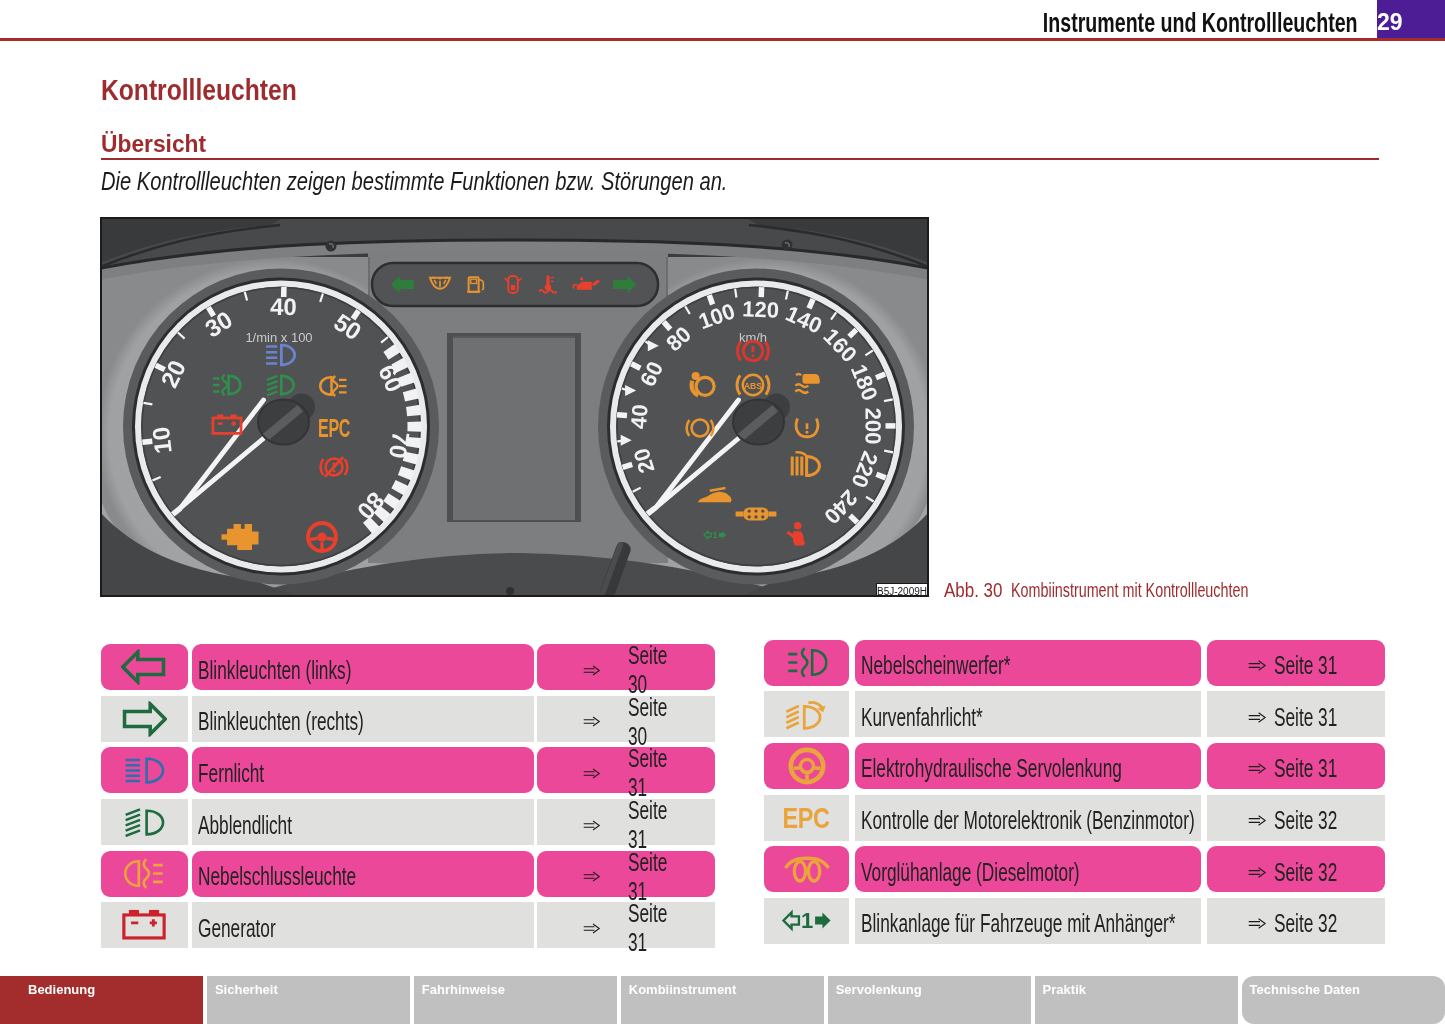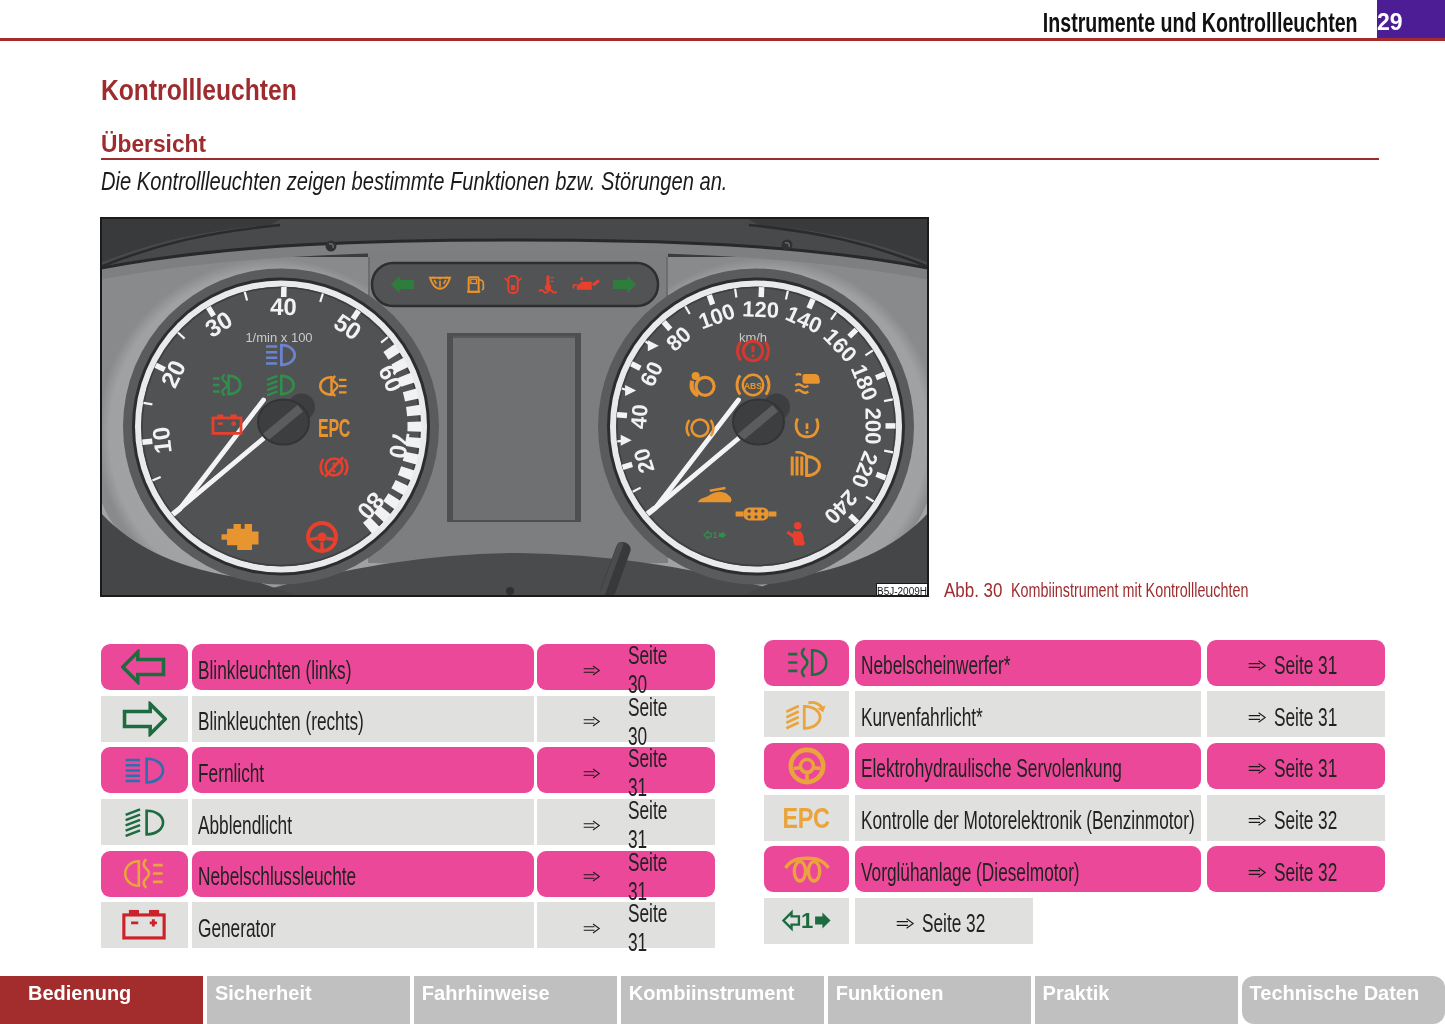--- a/index.html
+++ b/index.html
@@ -38,21 +38,21 @@
   #tblL .c-icon{width:87px;margin-right:4px;}
   #tblL .c-txt{width:342px;margin-right:3px;padding-left:6px;box-sizing:border-box;}
   #tblL .c-page{width:178px;gap:20px;}
   #tblR{left:764px;top:639.5px;width:621px;}
   #tblR .c-icon{width:85px;margin-right:5.5px;}
   #tblR .c-txt{width:346.5px;margin-right:6px;padding-left:6px;box-sizing:border-box;}
   #tblR .c-page{width:178px;}
   .seite svg{margin-right:7px;vertical-align:-2px;}
   
   #bbar{left:0;top:976px;width:1445px;height:48px;display:flex;}
-  #bbar .tab{height:48px;background:#c0c0c0;color:#fff;font-weight:bold;font-size:20px;
+  #bbar .tab{height:48px;background:#c0c0c0;color:#fff;font-weight:bold;font-size:13px;
              padding-top:6px;padding-left:8px;box-sizing:border-box;width:203.43px;margin-right:3.5px;}
   #bbar .tab:first-child{background:#a32d2d;padding-left:28px;}
   #bbar .tab:last-child{margin-right:0;border-radius:12px;}
 </style>
 </head>
 <body>
 <svg width="0" height="0" style="position:absolute">
 <defs>
 <symbol id="s-arrL" viewBox="-13 -10 26 20">
  <path d="M-12,0 L-3.5,-8.5 L-3.5,-4.2 L11,-4.2 L11,4.2 L-3.5,4.2 L-3.5,8.5 Z" fill="none" stroke-width="2"></path>
@@ -569,30 +569,33 @@
         </svg>
         <span>Seite 32</span>
       </div>
  </div>
  <div class="row even">
   <div class="cell c-icon">
         <svg width="50" height="27" viewBox="0 0 34 18" stroke="#1e6b40" fill="#1e6b40">
           <use href="#s-trailer"></use>
         </svg>
       </div>
+  <div class="cell c-txt">
+        <span>Blinkanlage für Fahrzeuge mit Anhänger*</span>
+      </div>
   <div class="cell c-page seite">
         <svg width="19" height="15" viewBox="0 0 26 16" stroke="#1a1a1a" style="margin-top:6px">
           <use href="#s-darr"></use>
         </svg>
         <span>Seite 32</span>
       </div>
  </div>
 </div>
 
 <div class="abs" id="bbar">
   <div class="tab">Bedienung</div>
   <div class="tab">Sicherheit</div>
   <div class="tab">Fahrhinweise</div>
   <div class="tab">Kombiinstrument</div>
-  <div class="tab">Funktionen</div>
+  <div class="tab">Servolenkung</div>
   <div class="tab">Praktik</div>
   <div class="tab">Technische Daten</div>
 </div>
 
 </body></html>

